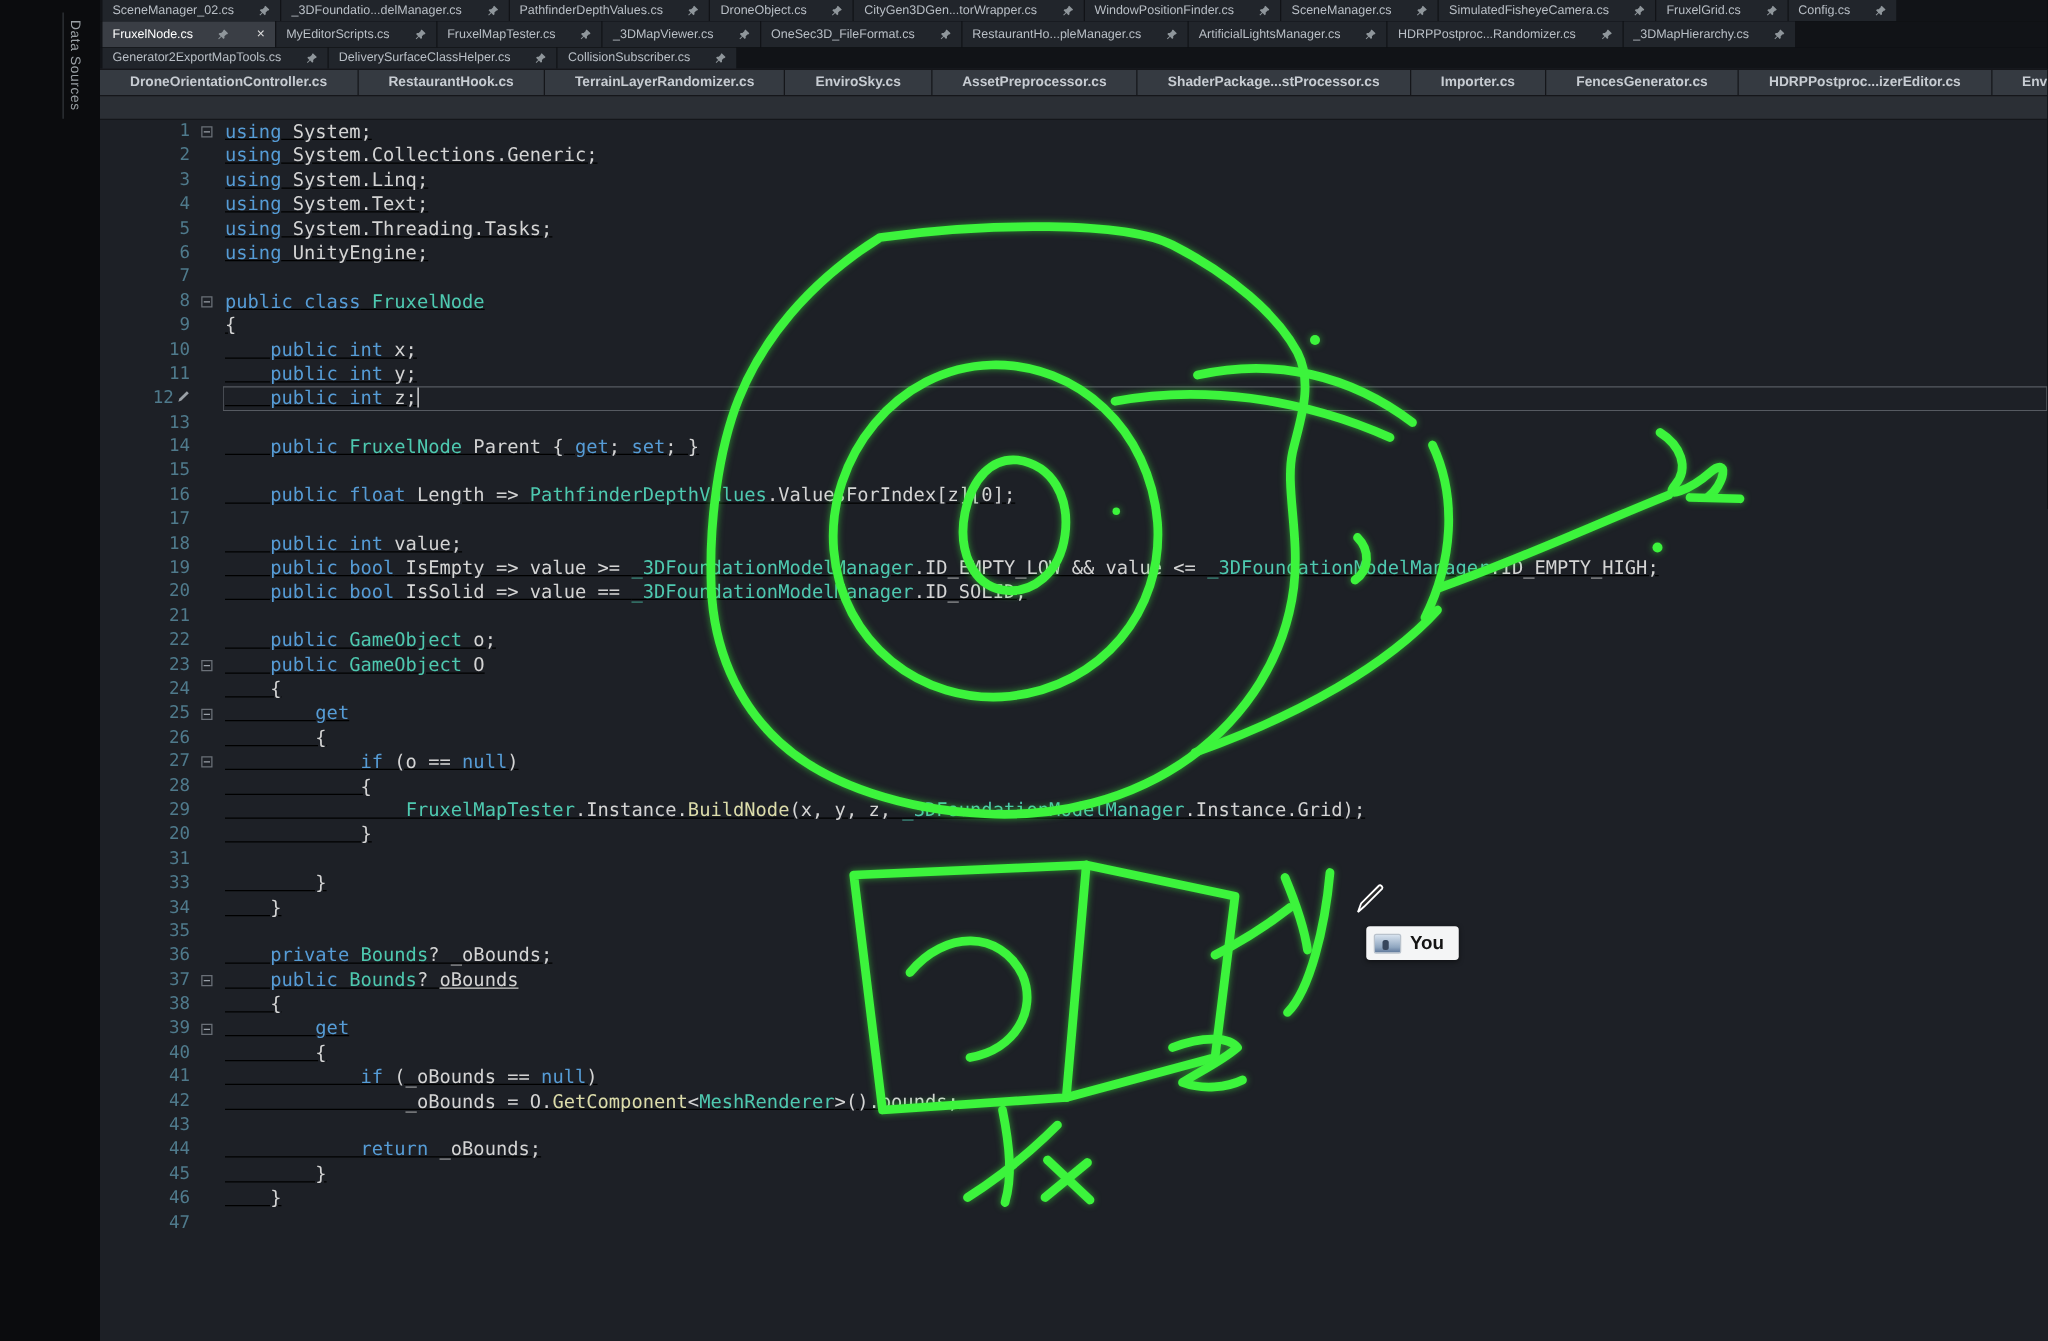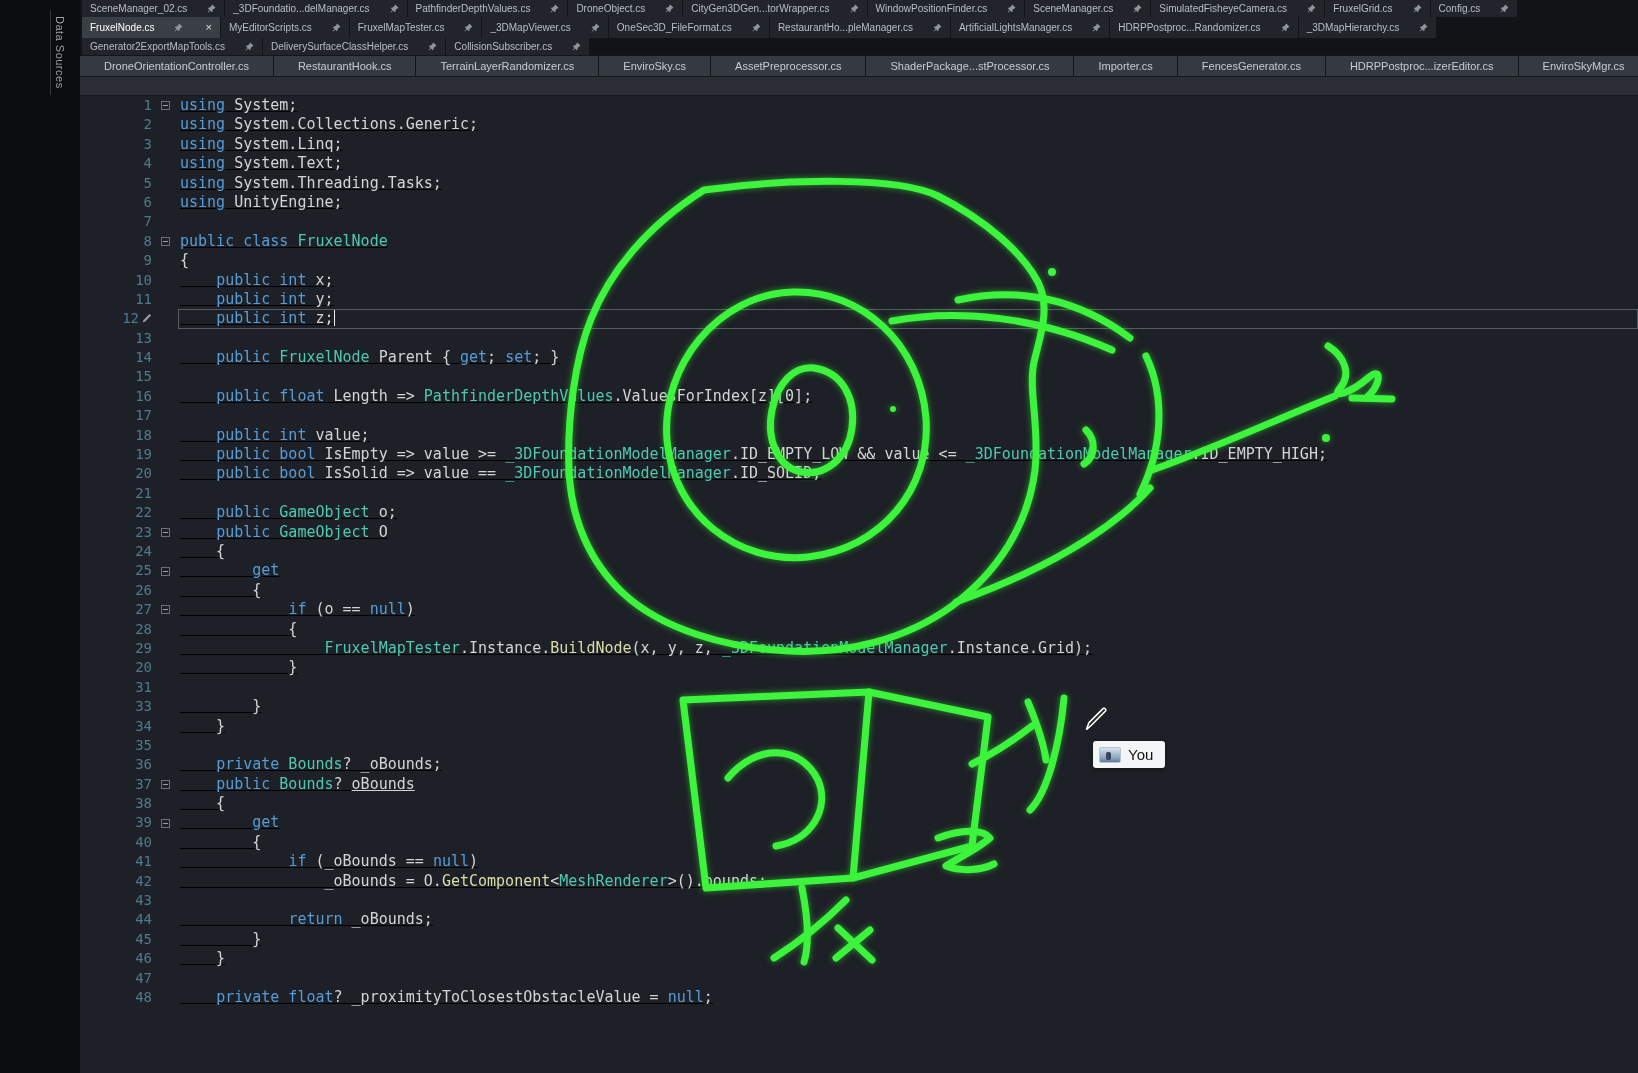--- a/index.html
+++ b/index.html
@@ -17,21 +17,21 @@
   #main { position:absolute; left:80px; top:0; right:0; bottom:0; display:flex; flex-direction:column; }
 
   .tabstrip { display:flex; align-items:stretch; background:#111317; gap:1px; padding-left:2px; overflow:hidden; }
   .row1 { height:17px; } .row2 { height:21px; } .row3 { height:17px; }
   .tab { display:flex; align-items:center; gap:20px; padding:0 8px; background:#21252b;
          color:#b9bfc6; font-size:10px; white-space:nowrap; }
   .tab.active { background:var(--tabact,#3a3e45); color:#ffffff;justify-content:flex-end; }
   .tclose { font-size:11px; color:#e0e0e0; margin-left:2px; line-height:1; }
   .tpin svg { display:block; }
 
-  .docstrip { height:21px; background:#353a41; display:flex; overflow:hidden; border-top:1px solid #15161a; }
+  .docstrip { height:21px; background:#353a41; display:flex; overflow:hidden; border-top:1px solid #15161a;font-weight:bold; }
   .dtab { display:flex; align-items:center; padding:0 24px; font-size:11px; color:#c7ccd2;
           border-right:1px solid #15161a; white-space:nowrap; }
 
   .navbar { height:20px; background:#2b2f35; display:flex; align-items:stretch;
             font-size:11.5px; color:#ced2d8; border-top:1px solid #15161a; border-bottom:1px solid #14161a; }
   .nav-sec { display:flex; align-items:center; gap:6px; padding:0 8px; overflow:hidden;margin-top:20px; }
   .s1 { width:482px; } .s2 { width:494px; } .s3 { flex:1; }
   .chev { margin-left:auto; color:#aeb4bb; font-size:9px; }
   .nico svg { display:block; }
 
@@ -56,21 +56,21 @@
   
   .ink { position:absolute; left:0; top:0; width:1638px; height:1073px; z-index:50;
          pointer-events:none; filter:drop-shadow(0 0 3px rgba(60,244,60,.55)); }
   .ink path, .ink ellipse { fill:none; stroke:var(--ink,#3cf43c); stroke-width:7;
          stroke-linecap:round; stroke-linejoin:round; }
   .ink circle { fill:var(--ink,#3cf43c); stroke:none; }
 
   .you-box { position:absolute; left:1093px; top:741px; z-index:60; background:#f4f5f6;
              border-radius:3px; padding:5px 12px 5px 6px; display:flex; align-items:center; gap:7px;
              box-shadow:0 1px 4px rgba(0,0,0,.45); }
-  .you-box .txt { font-weight:normal; font-size:15px; color:#141414; }
+  .you-box .txt { font-weight:bold; font-size:15px; color:#141414; }
   .avatar { width:22px; height:16px; border-radius:2px; border:1px solid #b9c2cc;
             background:linear-gradient(180deg,#d7e2ee 0%,#8fa6c0 70%,#5f789a 100%); position:relative; }
   .avatar::after { content:""; position:absolute; left:6px; top:4px; width:5px; height:8px;
             background:#37465c; border-radius:2px; }
   .pencil-cursor { position:absolute; left:1082px; top:704px; z-index:70; pointer-events:none; }
 </style>
 </head>
 <body>
 
 <div id="stage">
@@ -658,27 +658,20 @@
           <span class="fold"></span>
           <span class="rest">
             <span class="codeseg"><span class="tk-p">    }</span></span>
           </span>
         </div>
         <div class="cl">
           <span class="ln">47</span>
           <span class="fold"></span>
           <span class="rest">
             <span class="codeseg"></span>
-          </span>
-        </div>
-        <div class="cl">
-          <span class="ln">48</span>
-          <span class="fold"></span>
-          <span class="rest">
-            <span class="codeseg"><span class="tk-p">    </span><span class="tk-k">private float</span><span class="tk-p">? _proximityToClosestObstacleValue = </span><span class="tk-k">null</span><span class="tk-p">;</span></span>
           </span>
         </div>
       </div>
   </div>
 
   <svg class="ink" viewBox="0 0 1638 1073">
     <g>
       <path d="M704 190 C790 178 900 177 938 196 C985 220 1022 252 1038 282 C1051 308 1040 336 1034 362 C1028 390 1040 428 1035 470 C1028 525 998 572 952 606 C905 640 846 654 788 651 C726 648 662 629 624 594 C589 562 571 518 569 470 C567 418 575 359 591 319 C609 274 645 227 704 190 Z"></path>
       <path d="M793 292 C862 290 920 344 926 418 C931 489 881 549 808 557 C737 564 673 514 667 440 C661 366 718 294 793 292 Z"></path>
       <path d="M814 368 C842 372 856 398 852 428 C848 458 826 476 802 472 C778 468 766 440 772 410 C778 382 794 366 814 368 Z"></path>

